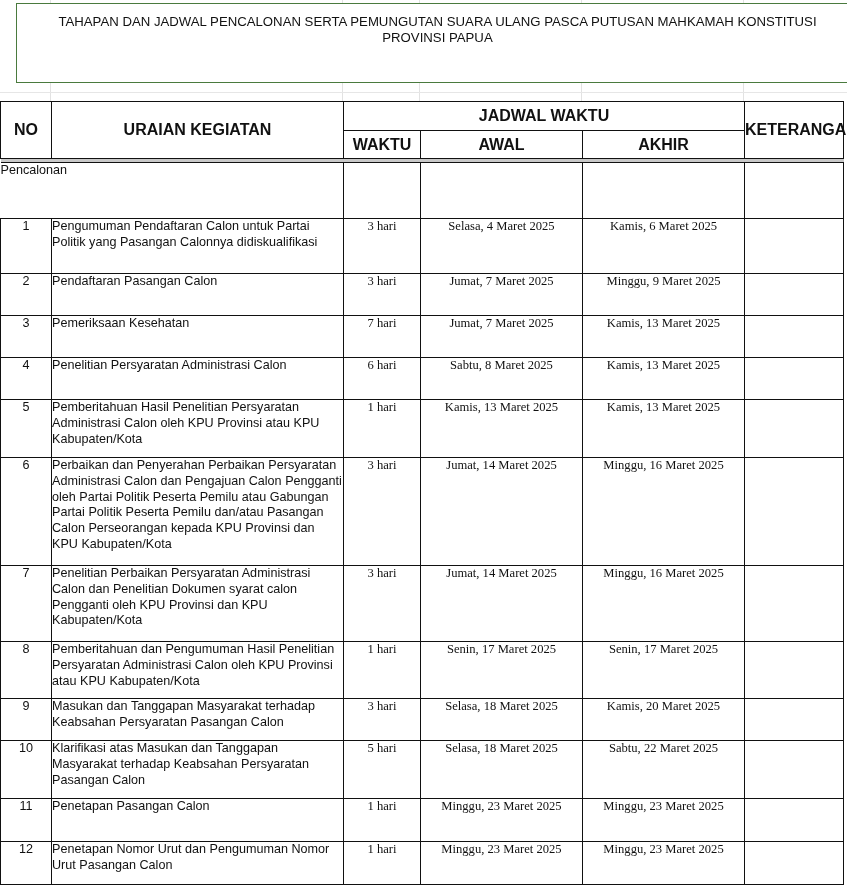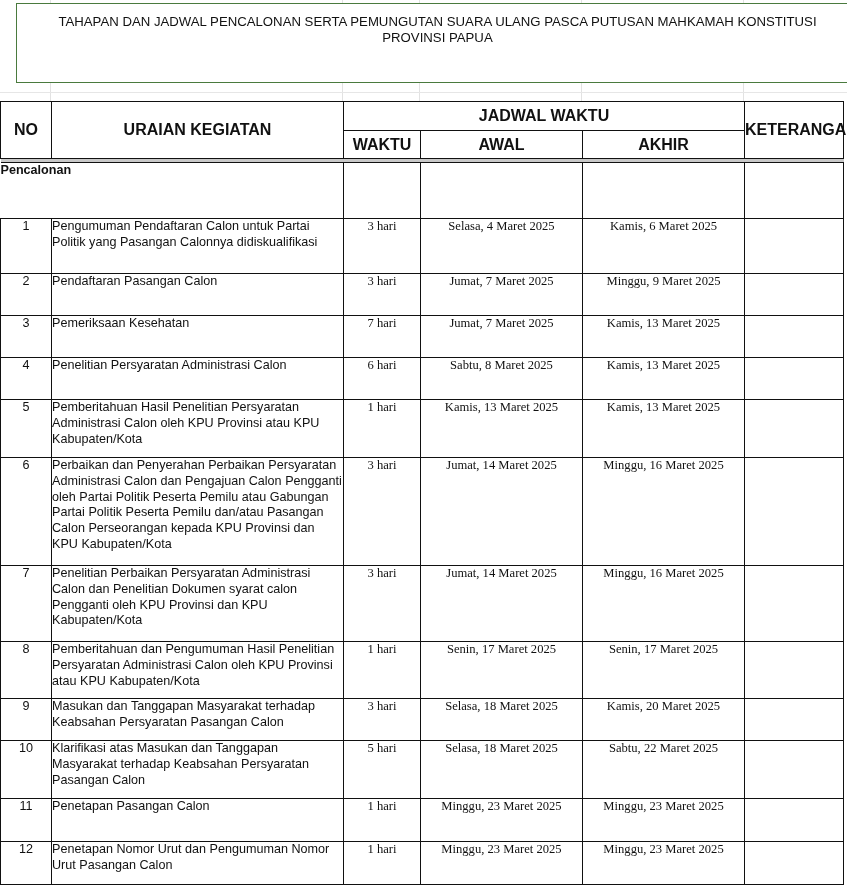--- a/index.html
+++ b/index.html
@@ -28,21 +28,21 @@
       border: 1.5px solid #111; padding: 0; vertical-align: top;
     }
     th { font-weight: bold; text-align: center; vertical-align: middle !important; font-size: 16px; }
     th.h-top { height: 28px; }
     th.h-sub { height: 27px; margin-top: 28px; }
     tr.header-sep td { height: 3px; border-left: none; border-right: none; background: #c8c8c8; border-top: 1.5px solid #111; border-bottom: none; padding: 0; }
     td.no { text-align: center; padding-top: 4px; }
     td.desc { padding: 4px 2px 0 3px; line-height: 15.8px; }
     td.center { text-align: center; padding-top: 4px; font-family: Liberation Serif, serif; }
     td.section-label {
-      font-weight: bold; vertical-align: middle; padding-left: 3px;
+      font-weight: normal; vertical-align: middle; padding-left: 3px;
       border-right: 1.5px solid #111; height: 55px;
     }
   </style>
 </head>
 <body>
 
 <div class="gridline-v" style="left:50px"></div>
 <div class="gridline-v" style="left:342px"></div>
 <div class="gridline-v" style="left:419px"></div>
 <div class="gridline-v" style="left:581px"></div>

